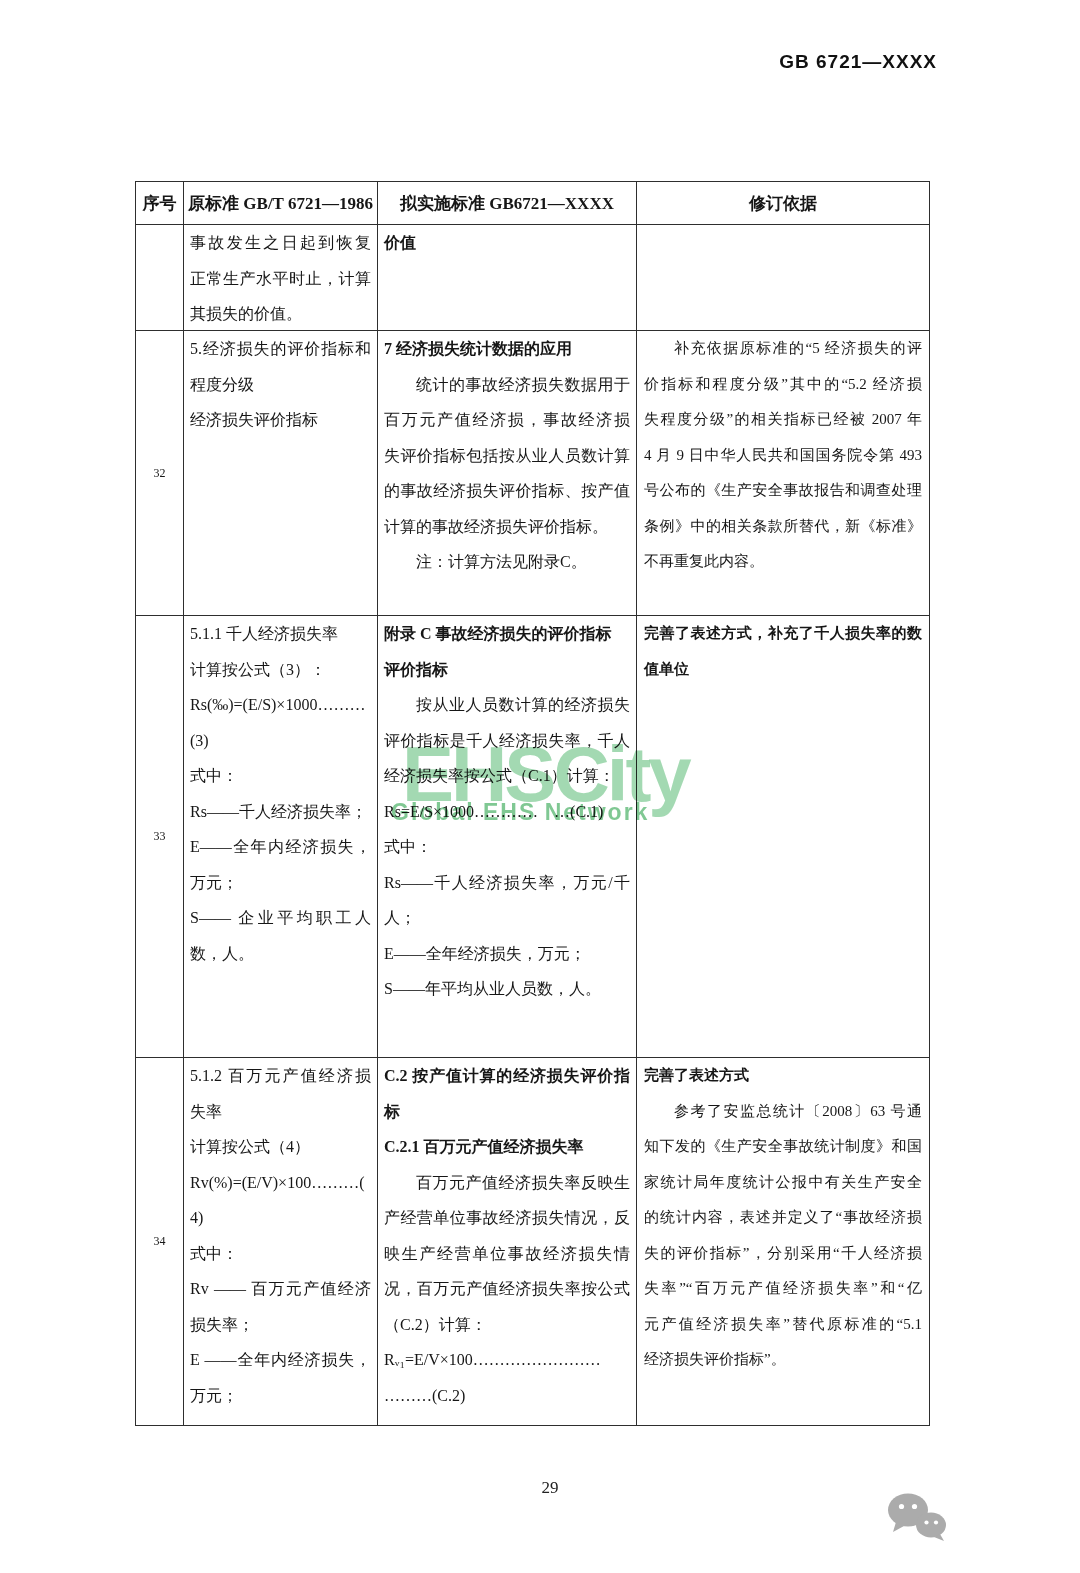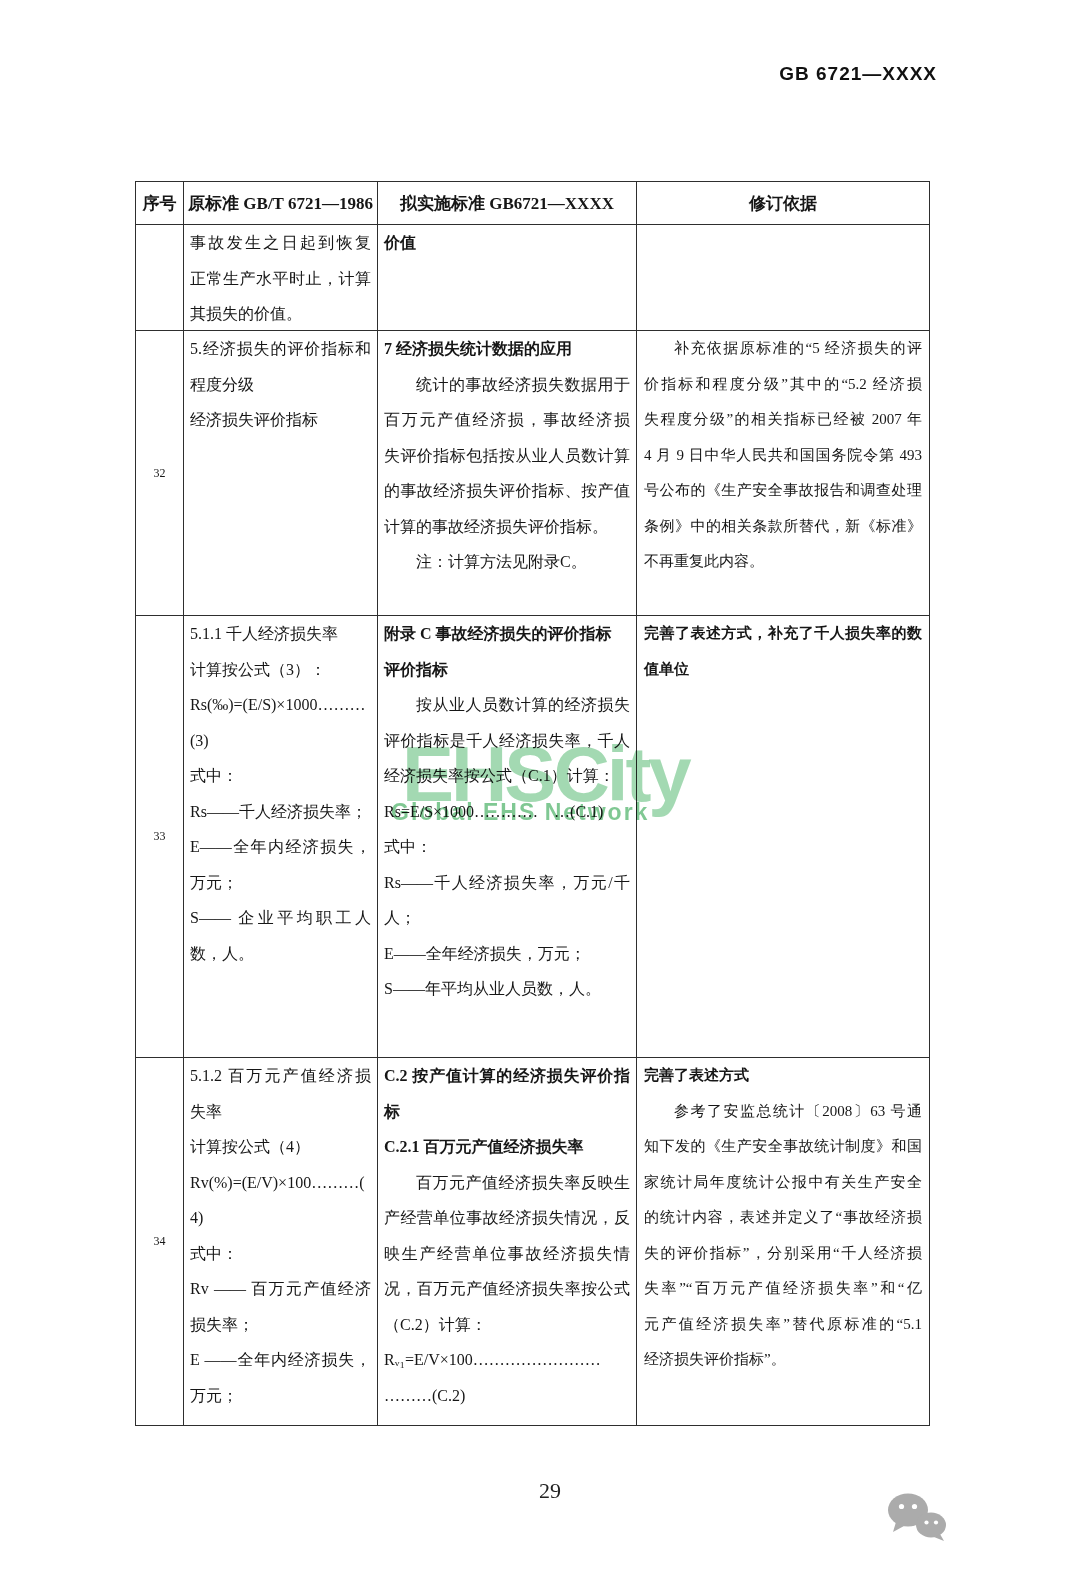--- a/index.html
+++ b/index.html
@@ -6,21 +6,21 @@
   .page{
     position:relative;
     width:1080px;height:1573px;
     background:#ffffff;
     margin:0 auto;
     overflow:hidden;
     font-family:"Liberation Serif","DejaVu Serif",serif;
     color:#161616;
   }
   .doc-code{
-    position:absolute;top:63px;right:143px;
+    position:absolute;top:51px;right:143px;
     font-family:"Liberation Sans","DejaVu Sans",sans-serif;
     font-weight:bold;font-size:19px;letter-spacing:1px;color:#111;
   }
   
   .cmp-table{
     position:absolute;left:135px;top:181px;
     width:793px;
     border:1px solid #2e2e2e;
   }
   .trow{
@@ -71,21 +71,21 @@
     margin-left:11px;
   }
   .watermark .wm-sub{
     margin-top:-14px;
     font-size:23px;font-weight:bold;letter-spacing:2px;
     color:rgba(106,190,128,0.85);
   }
   
   .page-number{
     position:absolute;left:0;right:0;top:1478px;
-    text-align:center;font-size:22px;color:#222;margin-left:20px;
+    text-align:center;font-size:17px;color:#222;margin-left:20px;
   }
   .footer-brand{
     position:absolute;right:44px;top:1492px;
     display:flex;align-items:center;gap:32px;
     font-family:"Liberation Sans","DejaVu Sans",sans-serif;
     font-size:31px;color:#a3a3a3;flex-direction:column;
   }
   .footer-brand svg{display:block;}
 </style>
 </head>

